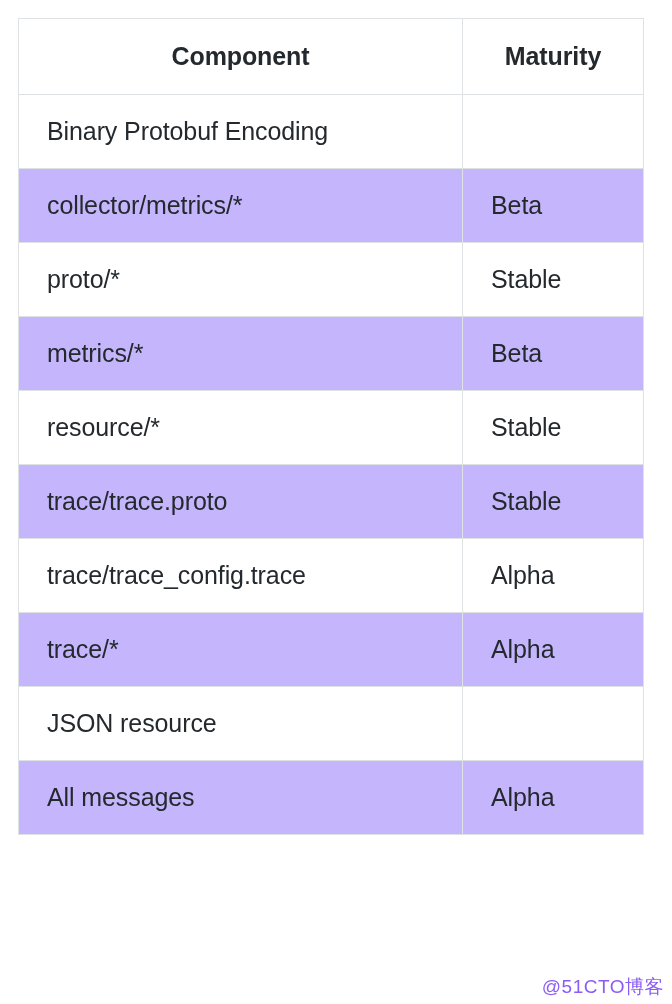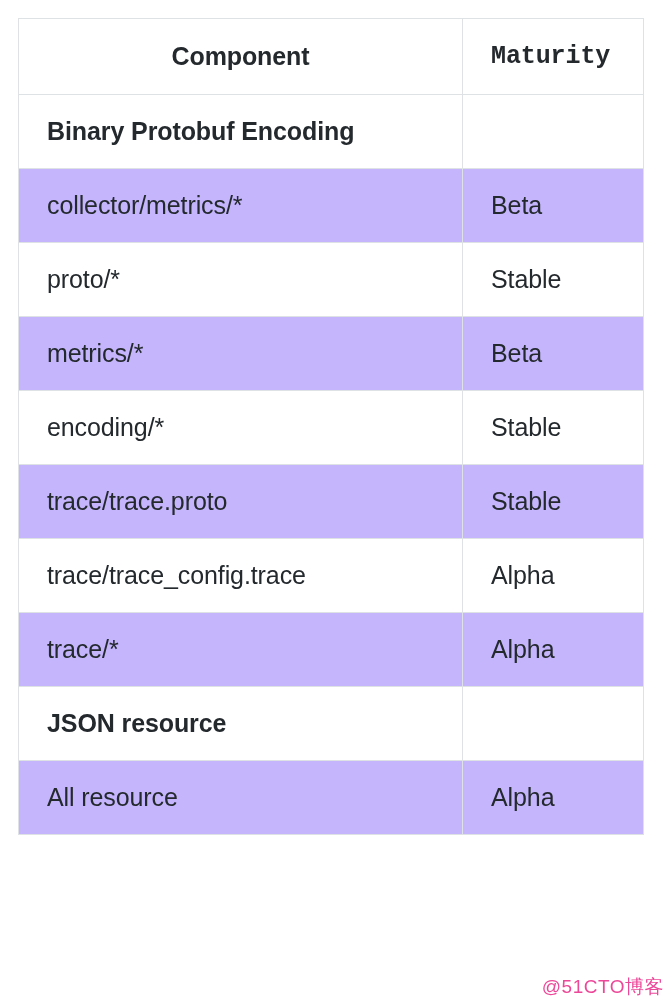--- a/index.html
+++ b/index.html
@@ -52,38 +52,38 @@
     overflow: hidden;
   }
 
   .maturity-table thead th {
     height: 76px;
     font-weight: 700;
     font-size: 25px;
     background: #ffffff;
   }
   .maturity-table thead th.th-component { text-align: center; }
-  .maturity-table thead th.th-maturity  { text-align: left; font-family: Liberation Mono, monospace; }
+  .maturity-table thead th.th-maturity  { text-align: center; }
 
   .maturity-table tbody tr.row-odd  td { background: #c4b5fd; }
   .maturity-table tbody tr.row-even td { background: #ffffff; }
 
   .maturity-table td.cell-component { text-align: left; font-weight: 400; }
   .maturity-table td.cell-maturity  { text-align: left; font-weight: 400; }
 
   .maturity-table tr.section-row td.cell-component {
-    font-weight: 700;
+    font-weight: 400;
   }
 
   .watermark {
     position: absolute;
     right: 8px;
     bottom: 4px;
     font-size: 19px;
-    color: #ec4899;
+    color: #8b5cf6;
     font-family: "Liberation Sans", sans-serif;
     letter-spacing: 0.5px;
     user-select: none;
     white-space: nowrap;
     margin-left: 9px;
   }
 </style>
 </head>
 <body>
 
@@ -111,41 +111,41 @@
         </tr>
         <tr class="row-even">
           <td class="cell-component">proto/*</td>
           <td class="cell-maturity">Stable</td>
         </tr>
         <tr class="row-odd">
           <td class="cell-component">metrics/*</td>
           <td class="cell-maturity">Beta</td>
         </tr>
         <tr class="row-even">
-          <td class="cell-component">encoding/*</td>
+          <td class="cell-component">resource/*</td>
           <td class="cell-maturity">Stable</td>
         </tr>
         <tr class="row-odd">
           <td class="cell-component">trace/trace.proto</td>
           <td class="cell-maturity">Stable</td>
         </tr>
         <tr class="row-even">
           <td class="cell-component">trace/trace_config.trace</td>
           <td class="cell-maturity">Alpha</td>
         </tr>
         <tr class="row-odd">
           <td class="cell-component">trace/*</td>
           <td class="cell-maturity">Alpha</td>
         </tr>
         <tr class="row-even section-row">
           <td class="cell-component">JSON resource</td>
           <td class="cell-maturity"></td>
         </tr>
         <tr class="row-odd">
-          <td class="cell-component">All resource</td>
+          <td class="cell-component">All messages</td>
           <td class="cell-maturity">Alpha</td>
         </tr>
       </tbody>
   </table>
 
   <div class="watermark">@51CTO博客</div>
 
 </div>
 
 </body></html>

